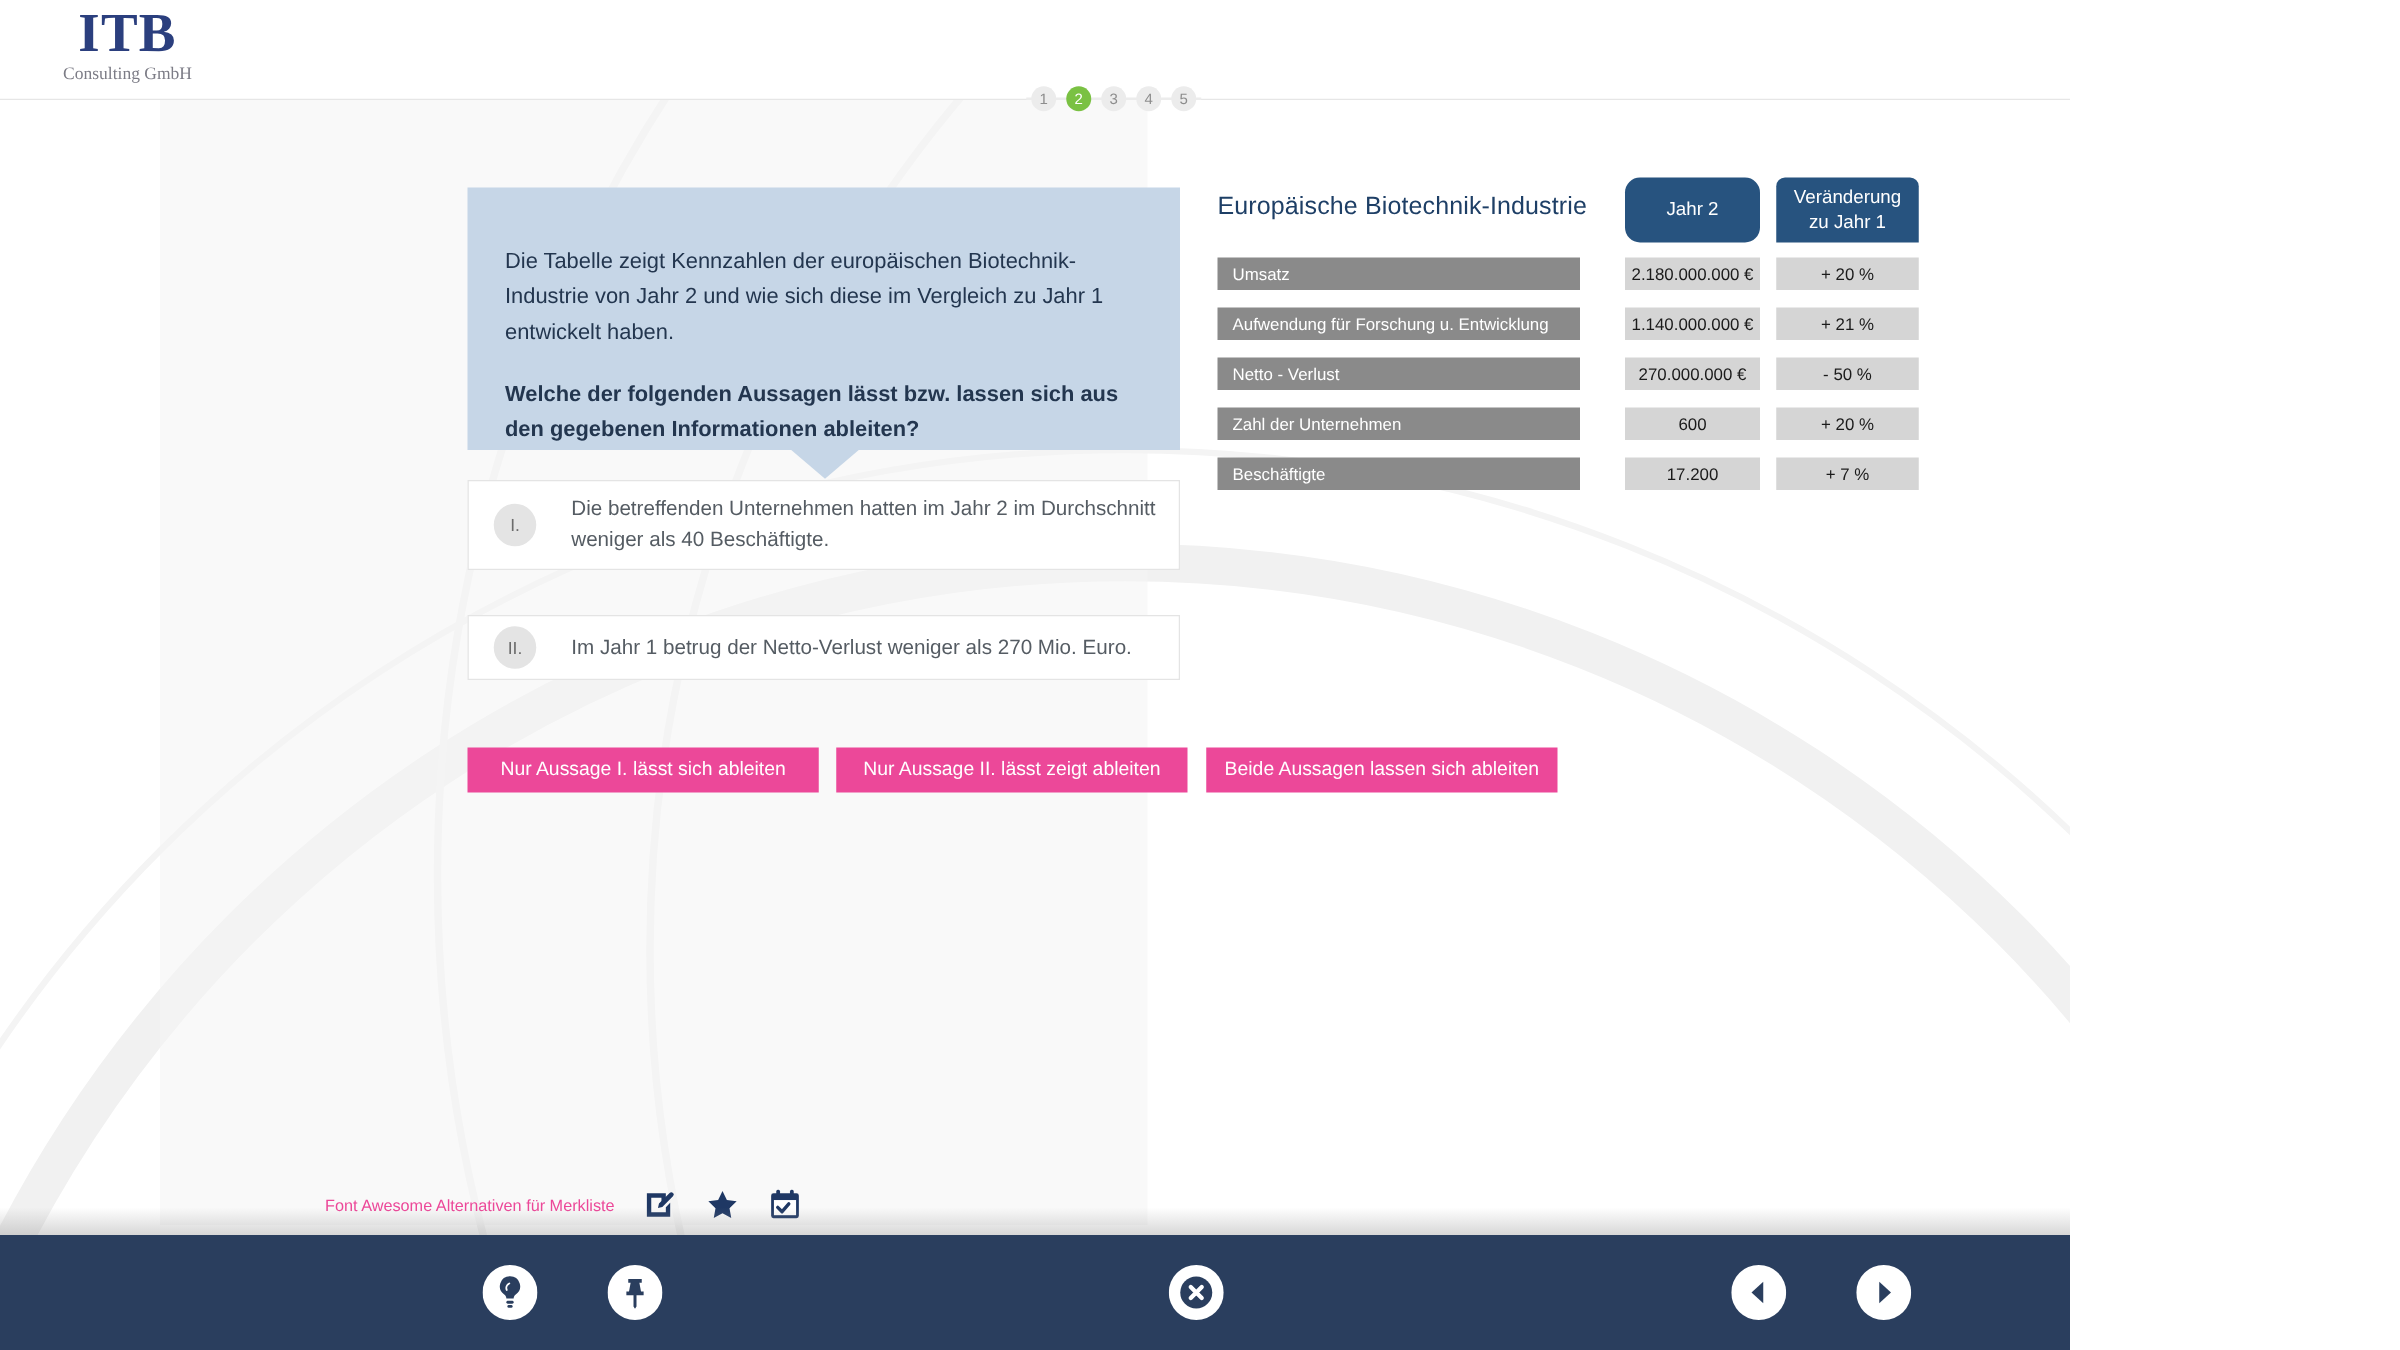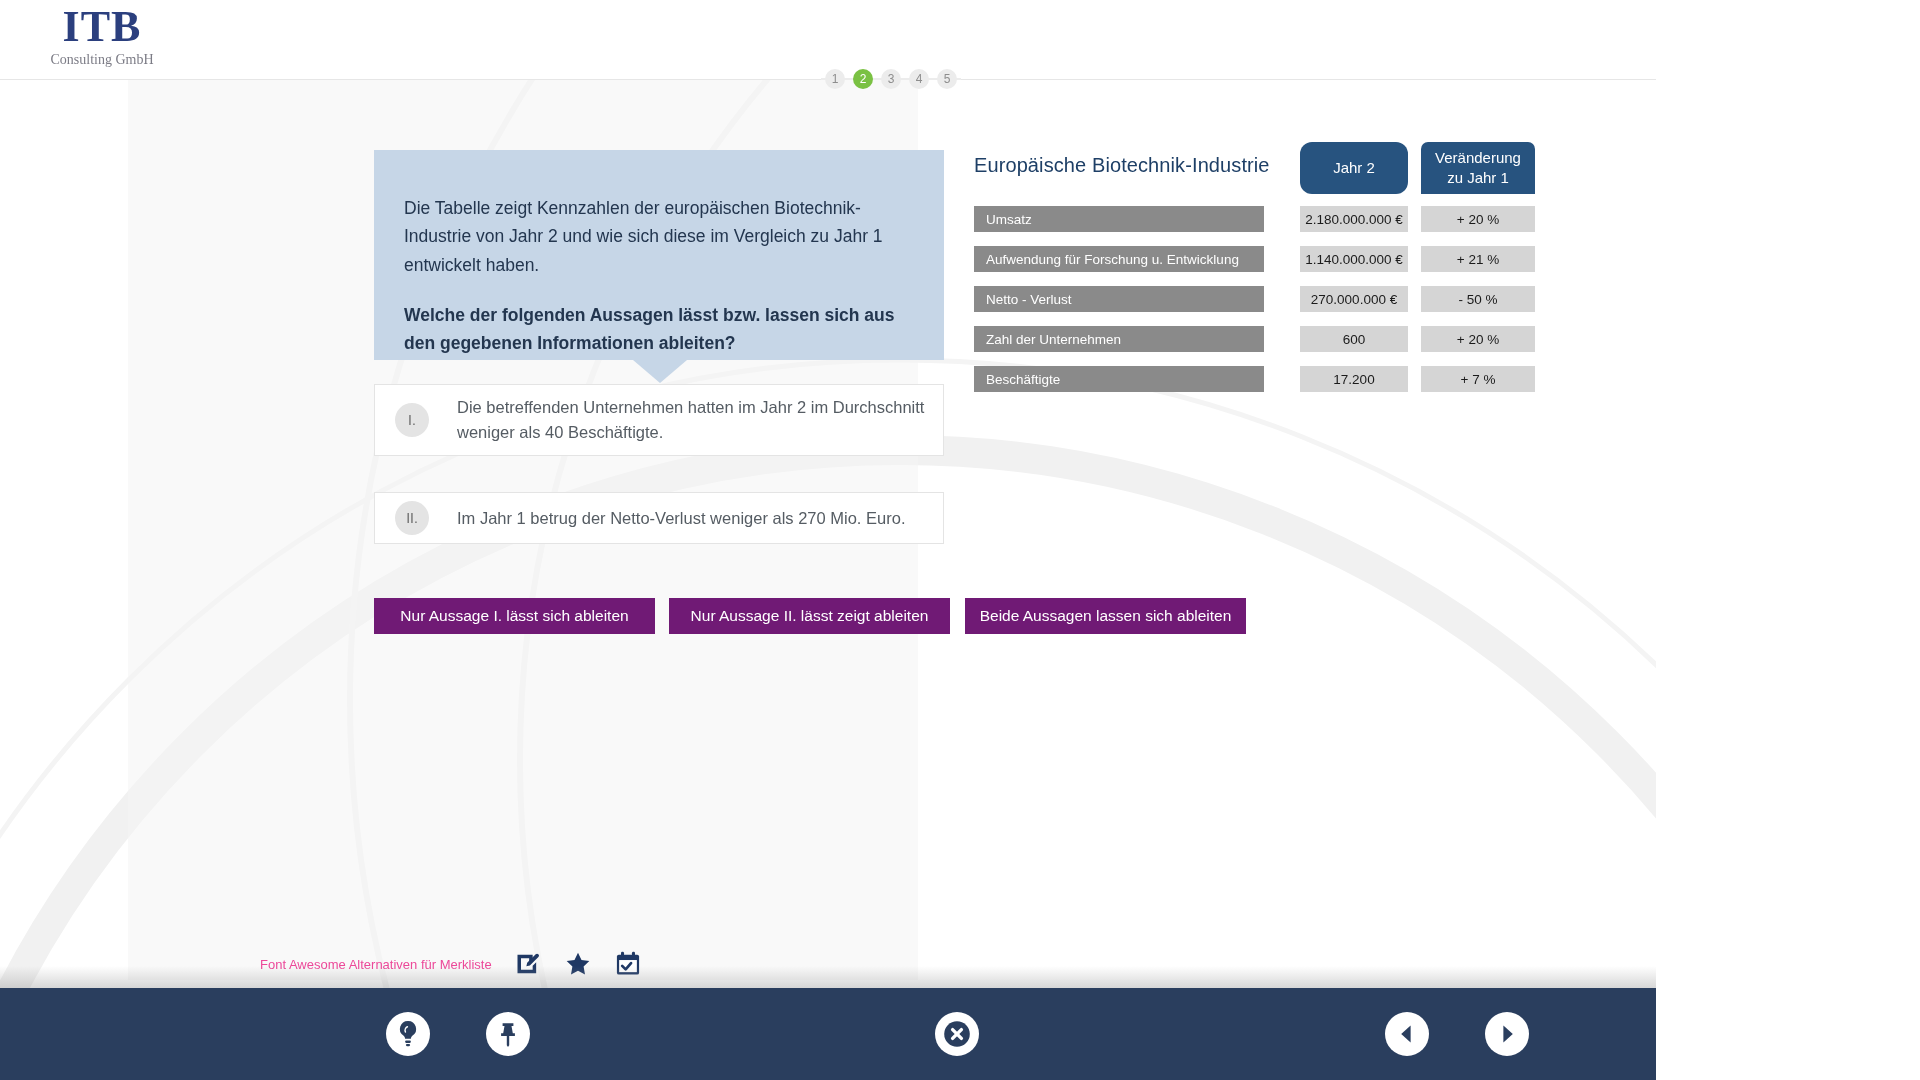--- a/index.html
+++ b/index.html
@@ -132,21 +132,21 @@
     font-size: 16.5px; line-height: 1.5; color: #555c63;
   }
 
   
   .answers {
     position: absolute; left: 374px; top: 598px;
     width: 1170px; height: 36px;
   }
   .answer-btn {
     position: absolute; top: 0; height: 36px;
-    background: #701a75; color: #ffffff;
+    background: #ec4899; color: #ffffff;
     font-size: 15.5px;
     display: flex; align-items: center; justify-content: center;
     cursor: pointer; border: none;
     font-family: "Liberation Sans", sans-serif;
     white-space: nowrap;
   }
   .answer-btn.a0 { left: 0px;   width: 281px; }
   .answer-btn.a1 { left: 295px; width: 281px; }
   .answer-btn.a2 { left: 591px; width: 281px; }
   .answer-btn.a3 { left: 886px; width: 281px; }

